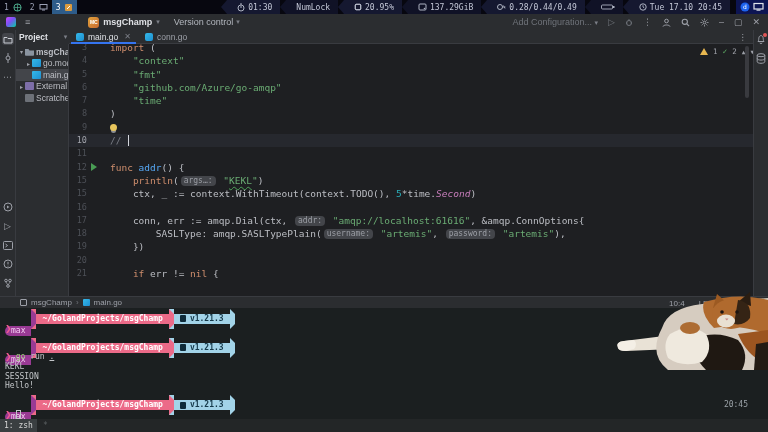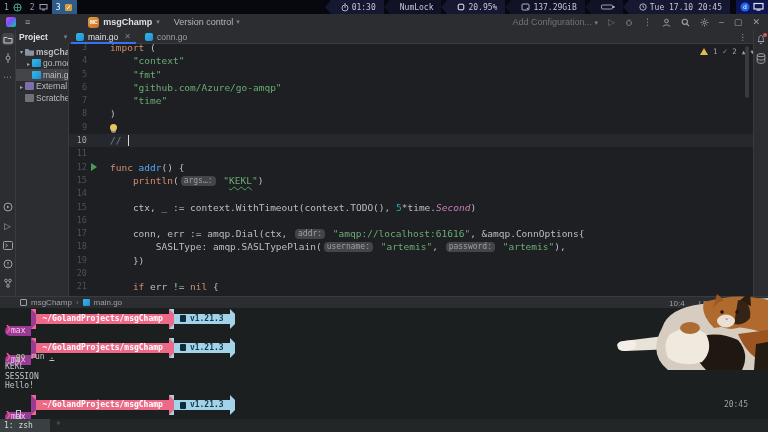--- a/index.html
+++ b/index.html
@@ -113,21 +113,21 @@
   .a3{border-left:5px solid #a2d3e8;}
   .goico{width:6px;height:7px;background:#0e2b3a;border-radius:1px;display:inline-block;}
   .pchar{color:#ef5b90;font-family:"DejaVu Sans",sans-serif;font-weight:bold;margin-right:4px;}
   .tgreen{color:#98c379;}
   .u{text-decoration:underline;}
   .blockcur{width:5px;height:9px;border:1px solid #c3c6c9;display:inline-block;box-sizing:border-box;}
   .rtime{position:absolute;right:20px;color:#9aa1a6;}
   
   .tmux{left:0;top:419px;width:768px;height:13px;background:#232627;display:flex;align-items:center;
         font-family:"DejaVu Sans Mono",monospace;font-size:8px;color:#d7d7d7;}
-  .tmuxwin{background:#3a3f41;height:13px;display:flex;align-items:center;padding:0 17px 0 4px;}
+  .tmuxwin{background:#3a3f41;height:13px;display:flex;align-items:center;padding:0 4px 0 4px;}
   .tmuxflag{color:#5c6163;margin-left:6px;}
   
   .cat{left:610px;top:292px;width:158px;height:78px;pointer-events:none;}
   svg{display:block;}
 </style>
 </head>
 <body>
 
 <div class="screen">
 
@@ -182,20 +182,29 @@
         <span>20.95%</span>
       </div>
       <div class="blk alt">
         <span class="ico">
           <svg width="9" height="8" viewBox="0 0 9 8">
               <rect x="1" y="1" width="7" height="6" rx="1" fill="none" stroke="#aeb3c2" stroke-width="1"></rect>
               <circle cx="6.5" cy="5.5" r=".8" fill="#aeb3c2"></circle>
             </svg>
         </span>
         <span>137.29GiB</span>
+      </div>
+      <div class="blk">
+        <span class="ico">
+          <svg width="9" height="8" viewBox="0 0 9 8">
+              <circle cx="3" cy="4" r="2.5" fill="none" stroke="#aeb3c2" stroke-width="1"></circle>
+              <path d="M5.5 4h3M6.5 2.5l1.5 3" stroke="#aeb3c2" stroke-width=".8"></path>
+            </svg>
+        </span>
+        <span>0.28/0.44/0.49</span>
       </div>
       <div class="blk alt">
         <span class="ico">
           <svg width="14" height="6" viewBox="0 0 14 6">
               <rect x="0.5" y="1" width="11" height="4" rx="1" fill="none" stroke="#aeb3c2" stroke-width=".9"></rect>
               <rect x="12" y="2" width="1.5" height="2" fill="#aeb3c2"></rect>
             </svg>
         </span>
       </div>
       <div class="blk">
@@ -419,25 +428,20 @@
             <span class="runtri"></span>
           </span>
           <span class="codetxt"><span class="kw">func </span><span class="fn">addr</span><span class="pl">() {</span></span>
         </div>
         <div class="eline">
           <span class="gut">15</span>
           <span class="gico"></span>
           <span class="codetxt"><span class="pl">    </span><span class="kw">println</span><span class="pl">(</span><span class="chip">args…:</span><span class="str"> "</span><span class="str typo">KEKL</span><span class="str">"</span><span class="pl">)</span></span>
         </div>
         <div class="eline">
-          <span class="gut">14</span>
-          <span class="gico"></span>
-          <span class="codetxt"></span>
-        </div>
-        <div class="eline">
           <span class="gut">15</span>
           <span class="gico"></span>
           <span class="codetxt"><span class="pl">    ctx, _ := context.WithTimeout(context.TODO(), </span><span class="num">5</span><span class="pl">*time.</span><span class="cst">Second</span><span class="pl">)</span></span>
         </div>
         <div class="eline">
           <span class="gut">16</span>
           <span class="gico"></span>
           <span class="codetxt"></span>
         </div>
         <div class="eline">

